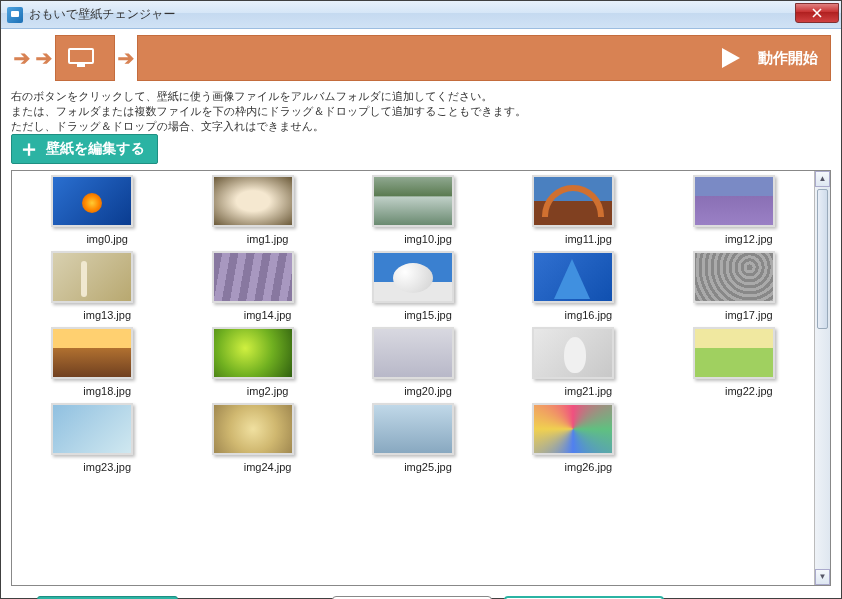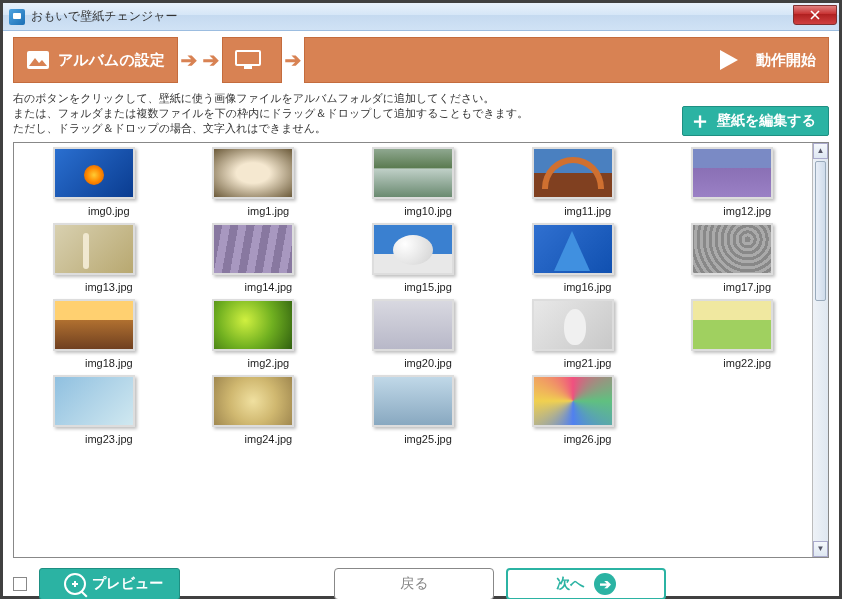--- a/index.html
+++ b/index.html
@@ -6,21 +6,21 @@
 body {
   font-family: "MS PGothic", "Meiryo", sans-serif;
   background: #fff;
   width: 842px;
   height: 599px;
   overflow: hidden;
 }
 .window {
   width: 842px;
   height: 599px;
-  border: 3px solid #404040;
+  border: 1px solid #404040;
   background: #fff;
   position: relative;
 }
 .titlebar {
   height: 28px;
   background: linear-gradient(to bottom, #e8f1fb 0%, #d5e6f7 45%, #c5daf0 46%, #d0e2f5 100%);
   border-bottom: 1px solid #9cbde0;
   display: flex;
   align-items: center;
   padding: 0 2px 0 6px;
@@ -81,21 +81,22 @@
 .step-start {
   flex: 1;
   background:#d88253;
   display:flex;align-items:center;justify-content:flex-end;
   gap:10px;
 }
 
 
 .helprow {
   display:flex;
-  align-items:flex-end;
+  align-items:flex-start;
+  flex-direction:column;
 }
 .helptext {
   font-size: 11px;
   color:#333;
   line-height: 1.35;
   flex:1;
   padding-top:2px;
 }
 .edit-btn {
   background:#2bb3a3;
@@ -248,29 +249,20 @@
     <span class="titlebar-close">
       <svg viewBox="0 0 10 10">
           <path d="M1 1 L9 9 M9 1 L1 9" stroke="#fff" stroke-width="1.6"></path>
         </svg>
     </span>
   </div>
 
   <div class="content">
 
     <div class="stepbar">
-      <div class="step">
-        <span class="step-icon">
-          <svg width="24" height="20" viewBox="0 0 24 20">
-              <rect x="1" y="1" width="22" height="18" rx="2" fill="#fff"></rect>
-              <polygon points="3,16 9,8 13,13 16,10 21,16" fill="#d88253"></polygon>
-            </svg>
-        </span>
-        <span>アルバムの設定</span>
-      </div>
       <div class="step-arrow">➔</div>
       <div class="step-arrow">➔</div>
       <div class="step">
         <span class="step-icon">
           <svg width="26" height="20" viewBox="0 0 26 20">
               <rect x="1" y="1" width="24" height="14" rx="1" fill="none" stroke="#fff" stroke-width="2"></rect>
               <rect x="9" y="16" width="8" height="3" fill="#fff"></rect>
             </svg>
         </span>
       </div>

